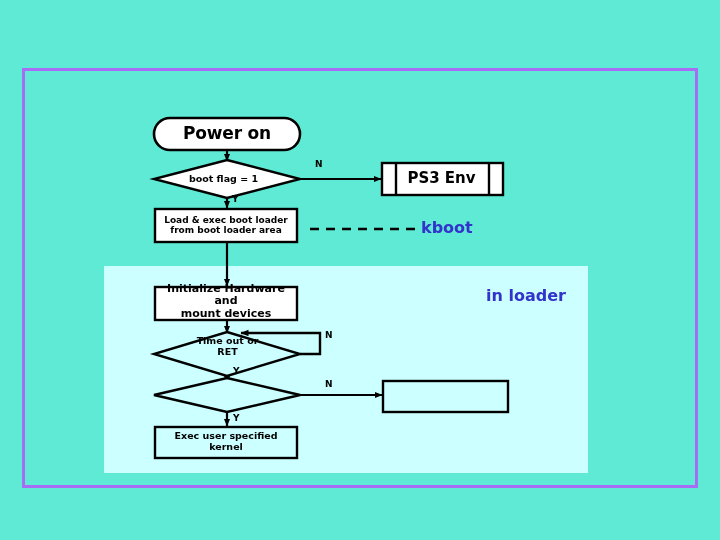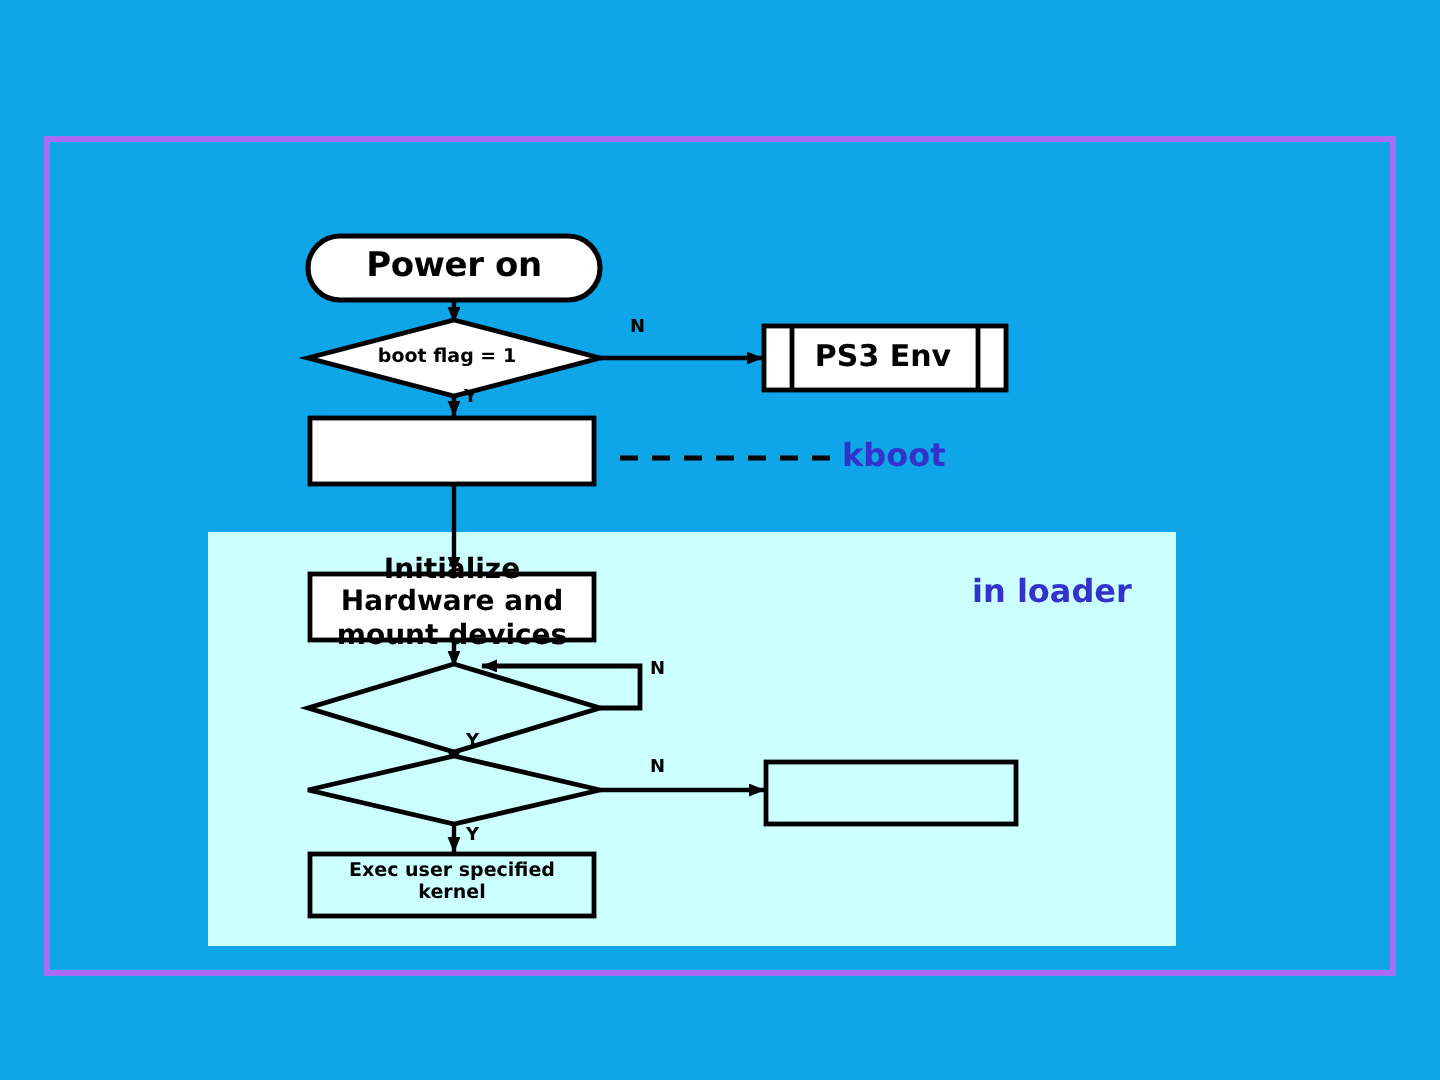--- a/index.html
+++ b/index.html
@@ -4,21 +4,21 @@
 <style>
   html, body {
     margin: 0;
     padding: 0;
     background: #ffffff;
   }
   #canvas {
     position: relative;
     width: 720px;
     height: 540px;
-    background: #0ea5e9;
+    background: #5eead4;
     font-family: "DejaVu Sans", "Liberation Sans", sans-serif;
     overflow: hidden;
   }
   
   #outer-frame {
     position: absolute;
     left: 22px;
     top: 68px;
     width: 676px;
     height: 420px;
@@ -66,21 +66,21 @@
   .t-bootflag {
     left: 156px; top: 170px; width: 135px; height: 18px;
     font-size: 9.5px;
   }
   .t-loadexec {
     left: 157px; top: 210px; width: 138px; height: 30px;
     font-size: 9px;
   }
   .t-initialize {
     left: 157px; top: 288px; width: 138px; height: 27px;
-    font-size: 14px;
+    font-size: 11px;
   }
   .t-timeout {
     left: 165px; top: 334px; width: 125px; height: 26px;
     font-size: 9.5px;
   }
   .t-userinputs {
     left: 165px; top: 387px; width: 125px; height: 16px;
     font-size: 9.5px;
   }
   .t-execuser {
@@ -175,24 +175,28 @@
 
     <rect x="155" y="427" width="142" height="31" fill="#ccffff" stroke="#000000" stroke-width="2.4"></rect>
   </svg>
 
   <div class="node-text t-poweron">Power on</div>
 
   <div class="node-text t-bootflag">boot flag = 1</div>
 
   <div class="node-text t-ps3env">PS3 Env</div>
 
+  <div class="node-text t-loadexec">Load &amp; exec boot loader
+from boot loader area</div>
 
   <div class="node-text t-initialize">Initialize Hardware and
 mount devices</div>
 
+  <div class="node-text t-timeout">Time out or
+RET</div>
 
 
 
   <div class="node-text t-execuser">Exec user specified kernel</div>
 
   <div class="branch-label l-n1">N</div>
   <div class="branch-label l-y1">Y</div>
   <div class="branch-label l-n2">N</div>
   <div class="branch-label l-y2">Y</div>
   <div class="branch-label l-n3">N</div>

